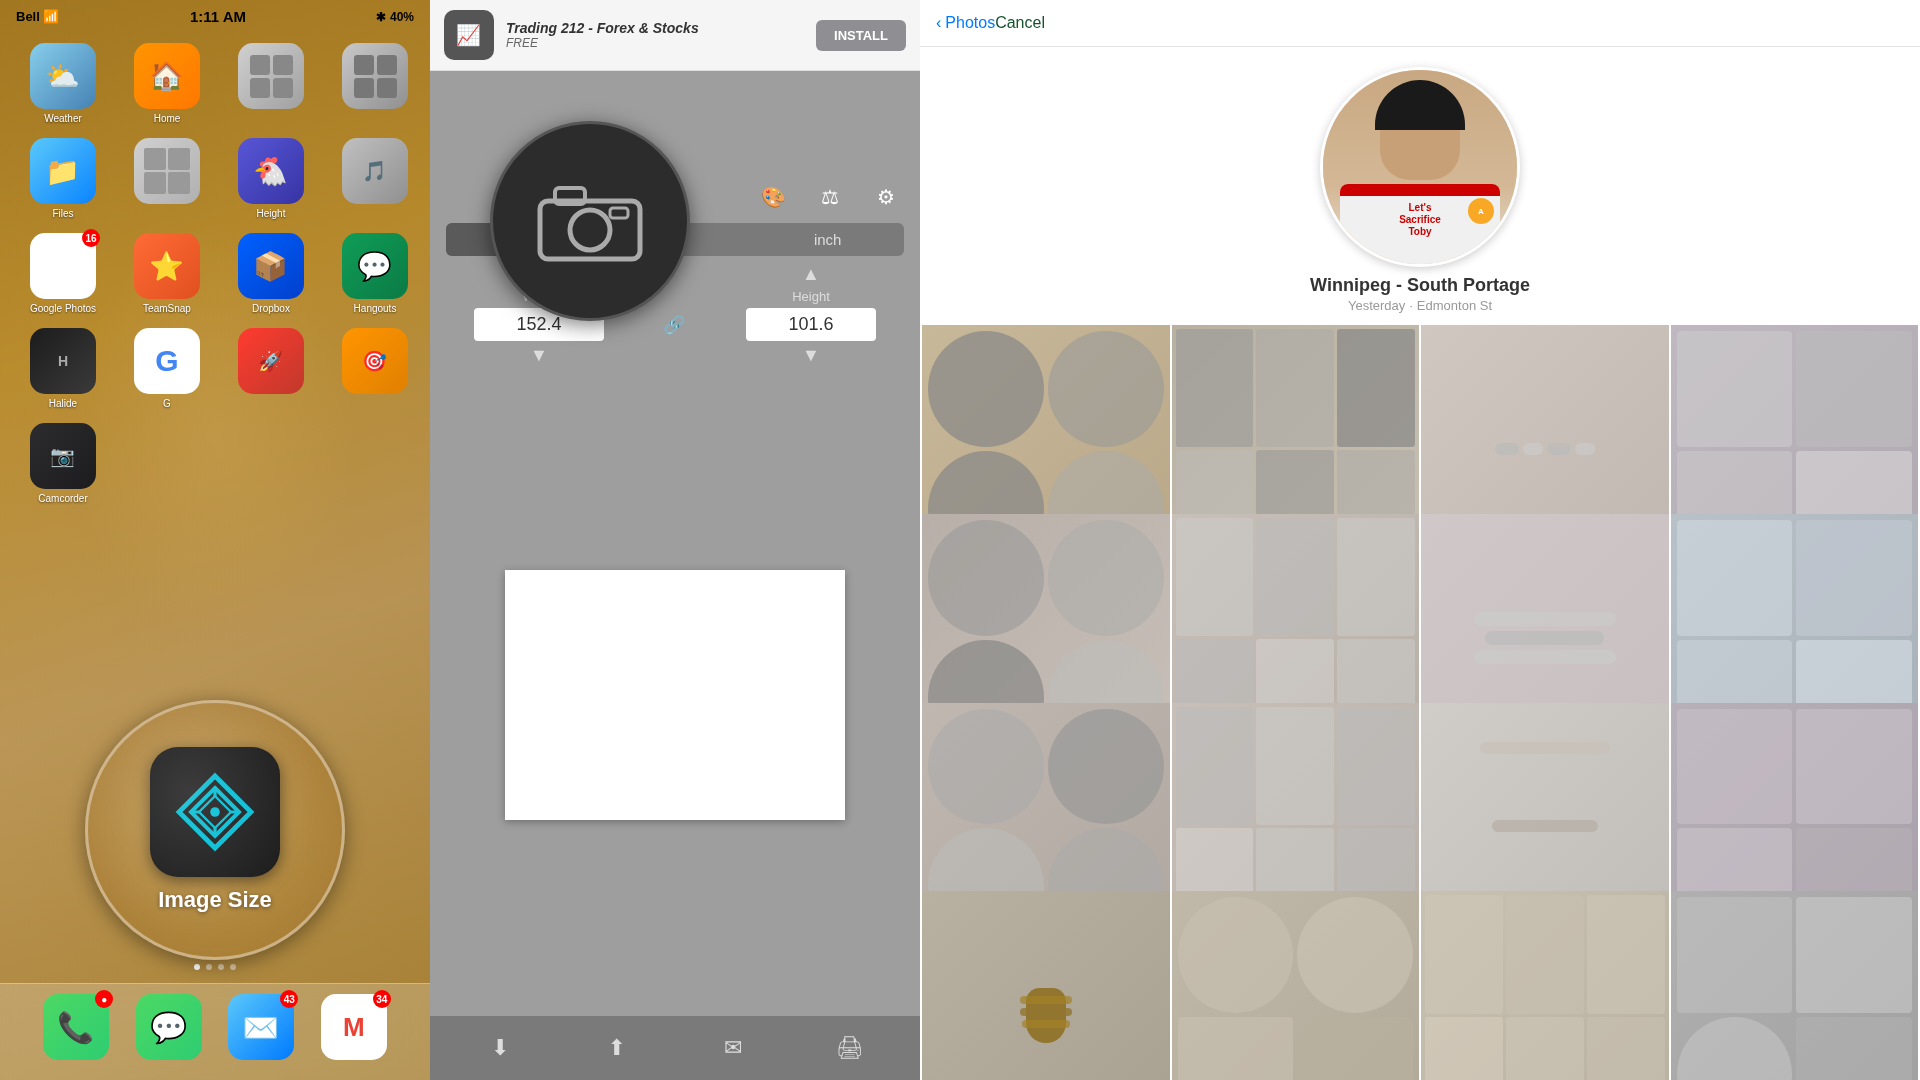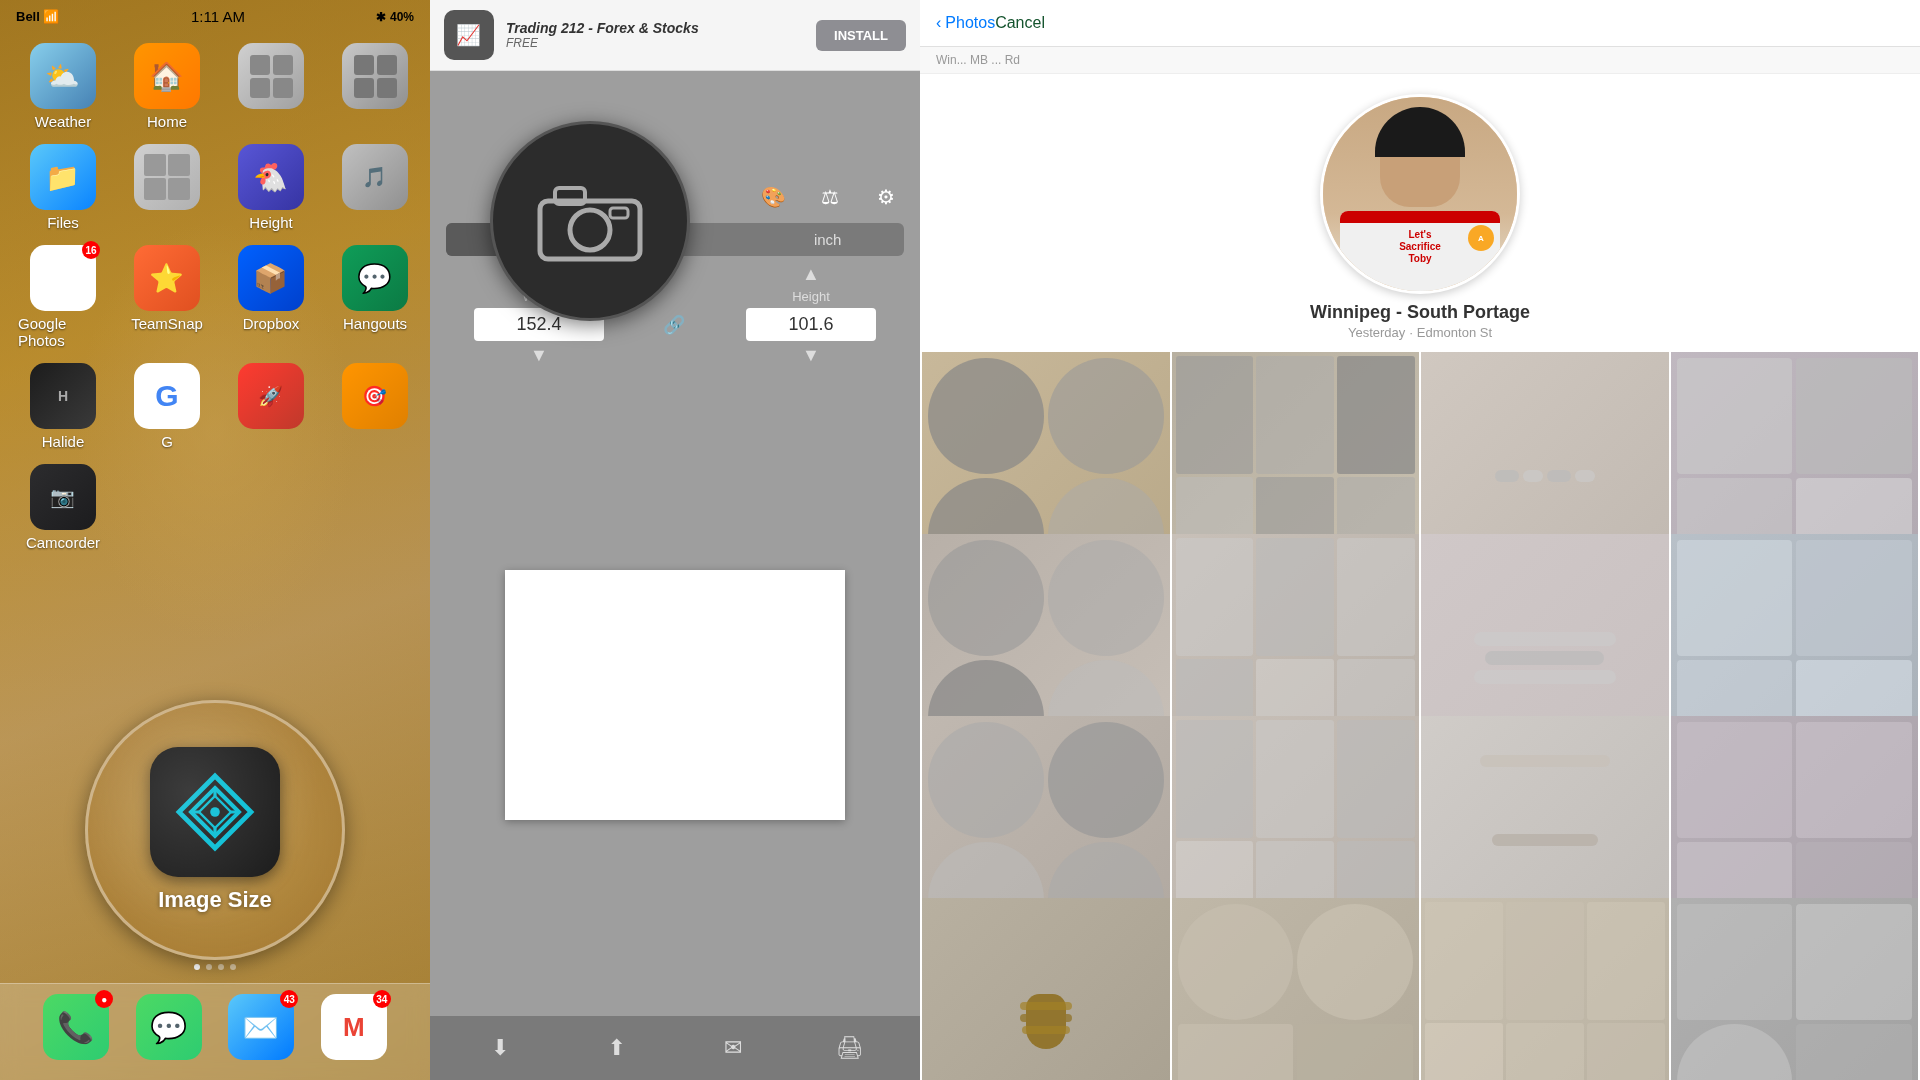--- a/index.html
+++ b/index.html
@@ -39,21 +39,21 @@
       z-index: 10;
       display: flex;
       justify-content: space-between;
       align-items: center;
       padding: 8px 16px 4px;
       color: #000;
       font-size: 13px;
       font-weight: 600;
     }
     .status-left { display: flex; align-items: center; gap: 4px; }
-    .status-center { font-size: 15px; font-weight: 400; text-align: right; }
+    .status-center { font-size: 15px; font-weight: 700; text-align: right; }
     .status-right { display: flex; align-items: center; gap: 4px; font-size: 12px; }
 
     .icon-grid {
       position: relative;
       z-index: 5;
       display: grid;
       grid-template-columns: repeat(4, 90px);
       gap: 14px;
       padding: 10px 18px;
       margin-top: 4px;
@@ -69,21 +69,21 @@
       height: 66px;
       border-radius: 15px;
       display: flex;
       align-items: center;
       justify-content: center;
       font-size: 28px;
       color: white;
       position: relative;
     }
     .app-icon-label {
-      font-size: 15px;
+      font-size: 10px;
       color: white;
       text-shadow: 0 1px 2px rgba(0,0,0,0.6);
       text-align: left;
     }
     .badge {
       position: absolute;
       top: -4px;
       right: -4px;
       background: red;
       color: white;
@@ -718,23 +718,20 @@
 <div id="panel-photos">
 
   <div class="photos-header">
     <div class="photos-back">
       <span>‹</span>
       <span>Photos</span>
     </div>
     <div class="photos-cancel">Cancel</div>
   </div>
 
-  <div style="padding:6px 16px;background:#f8f8f8;border-bottom:1px solid #eee;font-size:12px;color:#999">
-    Win... <span>MB</span> ... Rd
-  </div>
 
   <div class="profile-section">
     <div class="profile-circle">
 
       <div style="width:100%;height:100%;background:linear-gradient(180deg,#c8a882 0%,#d4b896 60%,#e8e0d0 100%);position:relative;display:flex;align-items:flex-end;justify-content:center">
 
         <div style="position:absolute;top:20px;left:50%;transform:translateX(-50%);width:80px;height:90px;background:#c8a078;border-radius:40px 40px 30px 30px"></div>
 
         <div style="position:absolute;top:10px;left:50%;transform:translateX(-50%);width:90px;height:50px;background:#1a1a1a;border-radius:45px 45px 0 0"></div>
 

